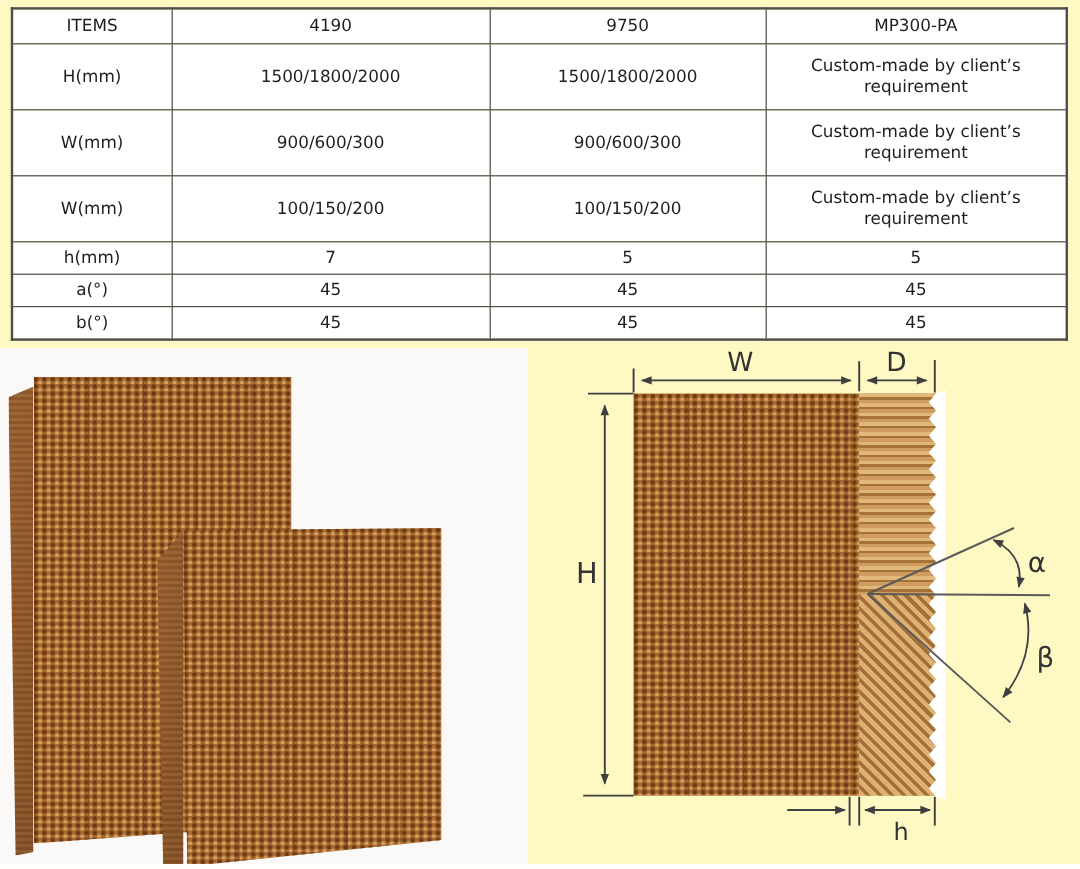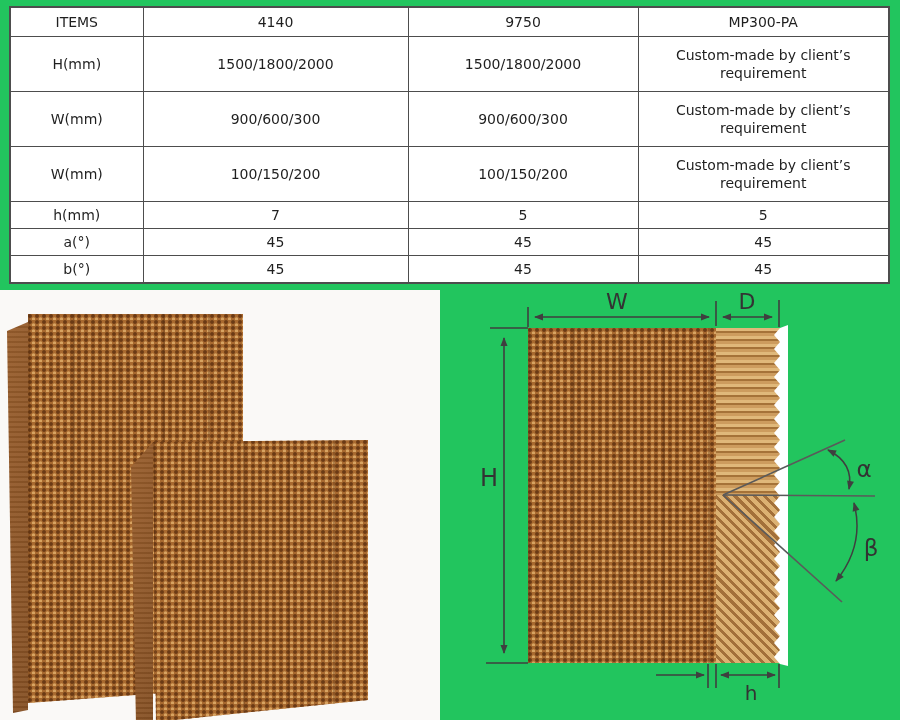--- a/index.html
+++ b/index.html
@@ -1,16 +1,16 @@
 <!DOCTYPE html>
 <html><head>
 <meta charset="utf-8">
 <style>
   html,body{margin:0;padding:0;background:#fff;}
-  .stage{position:relative;width:900px;height:720px;background:#22c55e;overflow:hidden;
+  .stage{position:relative;width:900px;height:720px;background:#fef9c3;overflow:hidden;
          font-family:"DejaVu Sans","Liberation Sans",sans-serif;color:#1f1f1f;}
 
   
   table.spec{position:absolute;left:9px;top:6px;width:879px;table-layout:fixed;
              border-collapse:collapse;border:2px solid #4d4d4d;}
   table.spec td{border:1.5px solid #4d4d4d;text-align:center;vertical-align:middle;
                 font-size:14px;line-height:1.3;padding:1px 6px;background:#fff;overflow:hidden;}
   tr.rh td{height:26px;font-size:14px;}
   tr.rt td{height:52px;}
   tr.rs td{height:24px;}
@@ -63,21 +63,21 @@
   <table class="spec">
     <colgroup>
       <col style="width:133px">
         <col style="width:265px">
         <col style="width:230px">
         <col style="width:251px">
     </colgroup>
     <tbody>
         <tr class="rh">
       <td>ITEMS</td>
-      <td>4140</td>
+      <td>4190</td>
       <td>9750</td>
       <td>MP300-PA</td>
     </tr>
     <tr class="rt">
       <td class="lbl">H(mm)</td>
       <td>1500/1800/2000</td>
       <td>1500/1800/2000</td>
       <td class="custom">Custom-made by client’s requirement</td>
     </tr>
     <tr class="rt">

